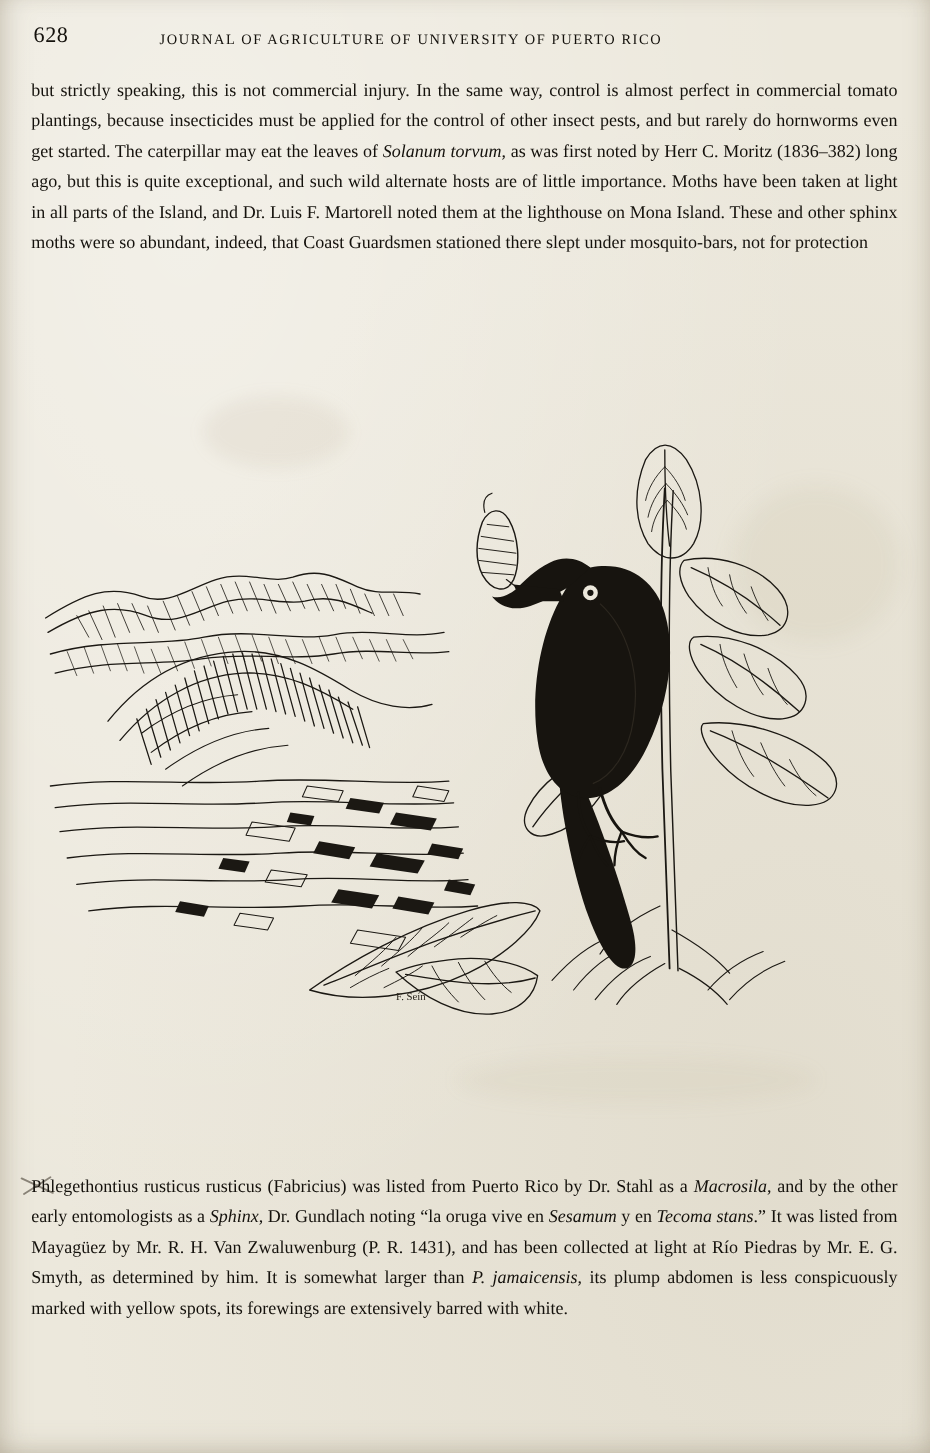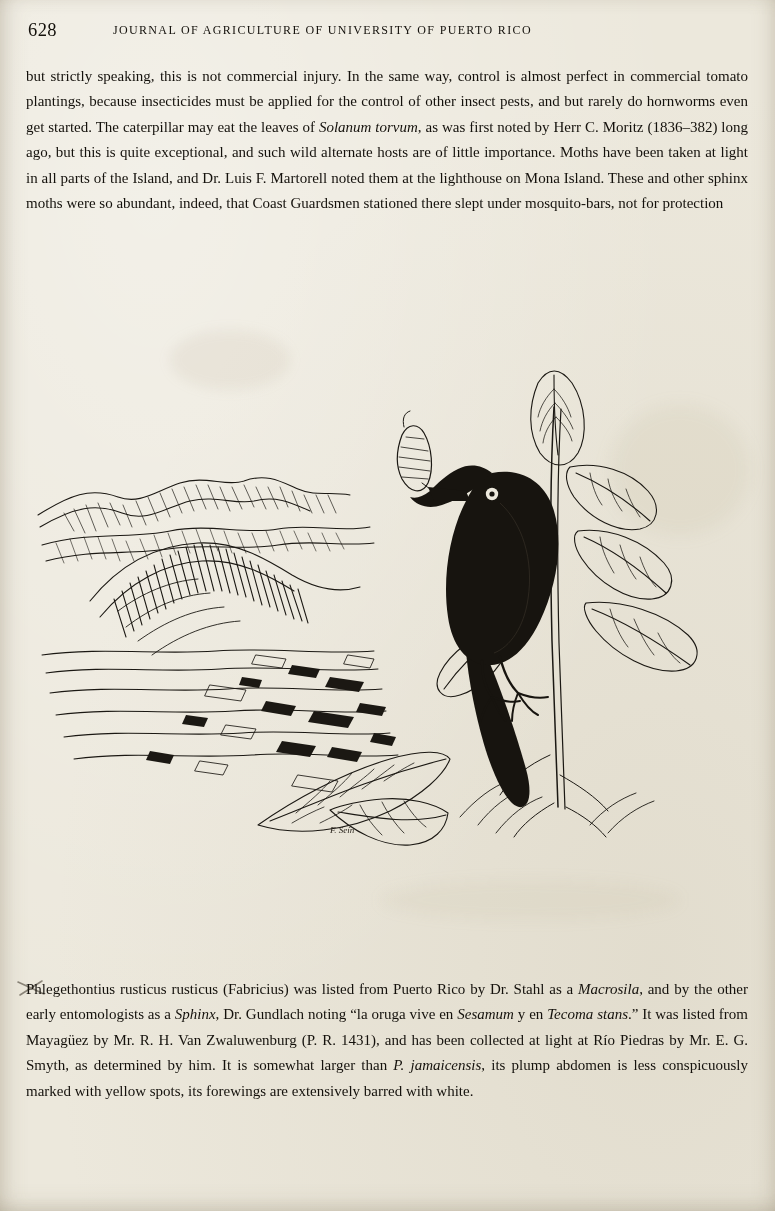--- a/index.html
+++ b/index.html
@@ -25,22 +25,22 @@
       radial-gradient(ellipse at 20% 15%, rgba(255,255,255,0.35), rgba(255,255,255,0) 60%),
       radial-gradient(ellipse at 85% 80%, rgba(190,180,155,0.22), rgba(255,255,255,0) 65%),
       #ece8dc;
   }
   .header {
     position: absolute;
     top: 20px;
     left: 28px;
     right: 22px;
     display: flex;
-    align-items: center;
-    gap: 18px;
+    align-items: flex-end;
+    gap: 38px;
     white-space: nowrap;
   }
   .folio {
     font-size: 18.5px;
     letter-spacing: 0.4px;
   }
   .running-head {
     font-size: 12px;
     letter-spacing: 1.35px;
     font-variant: small-caps;
@@ -63,21 +63,20 @@
   #para-bottom { top: 977px; font-family: Liberation Serif, serif; }
 
   .body-text i, .body-text em { font-style: italic; }
 
   .figure {
     position: absolute;
     top: 355px;
     left: 30px;
     width: 715px;
     height: 495px;
-    font-style: italic;
   }
   .figure svg { display: block; width: 100%; height: 100%; }
 
   .caption {
     position: absolute;
     top: 866px;
     left: 30px;
     width: 718px;
     font-size: 16.6px;
     line-height: 22px;

